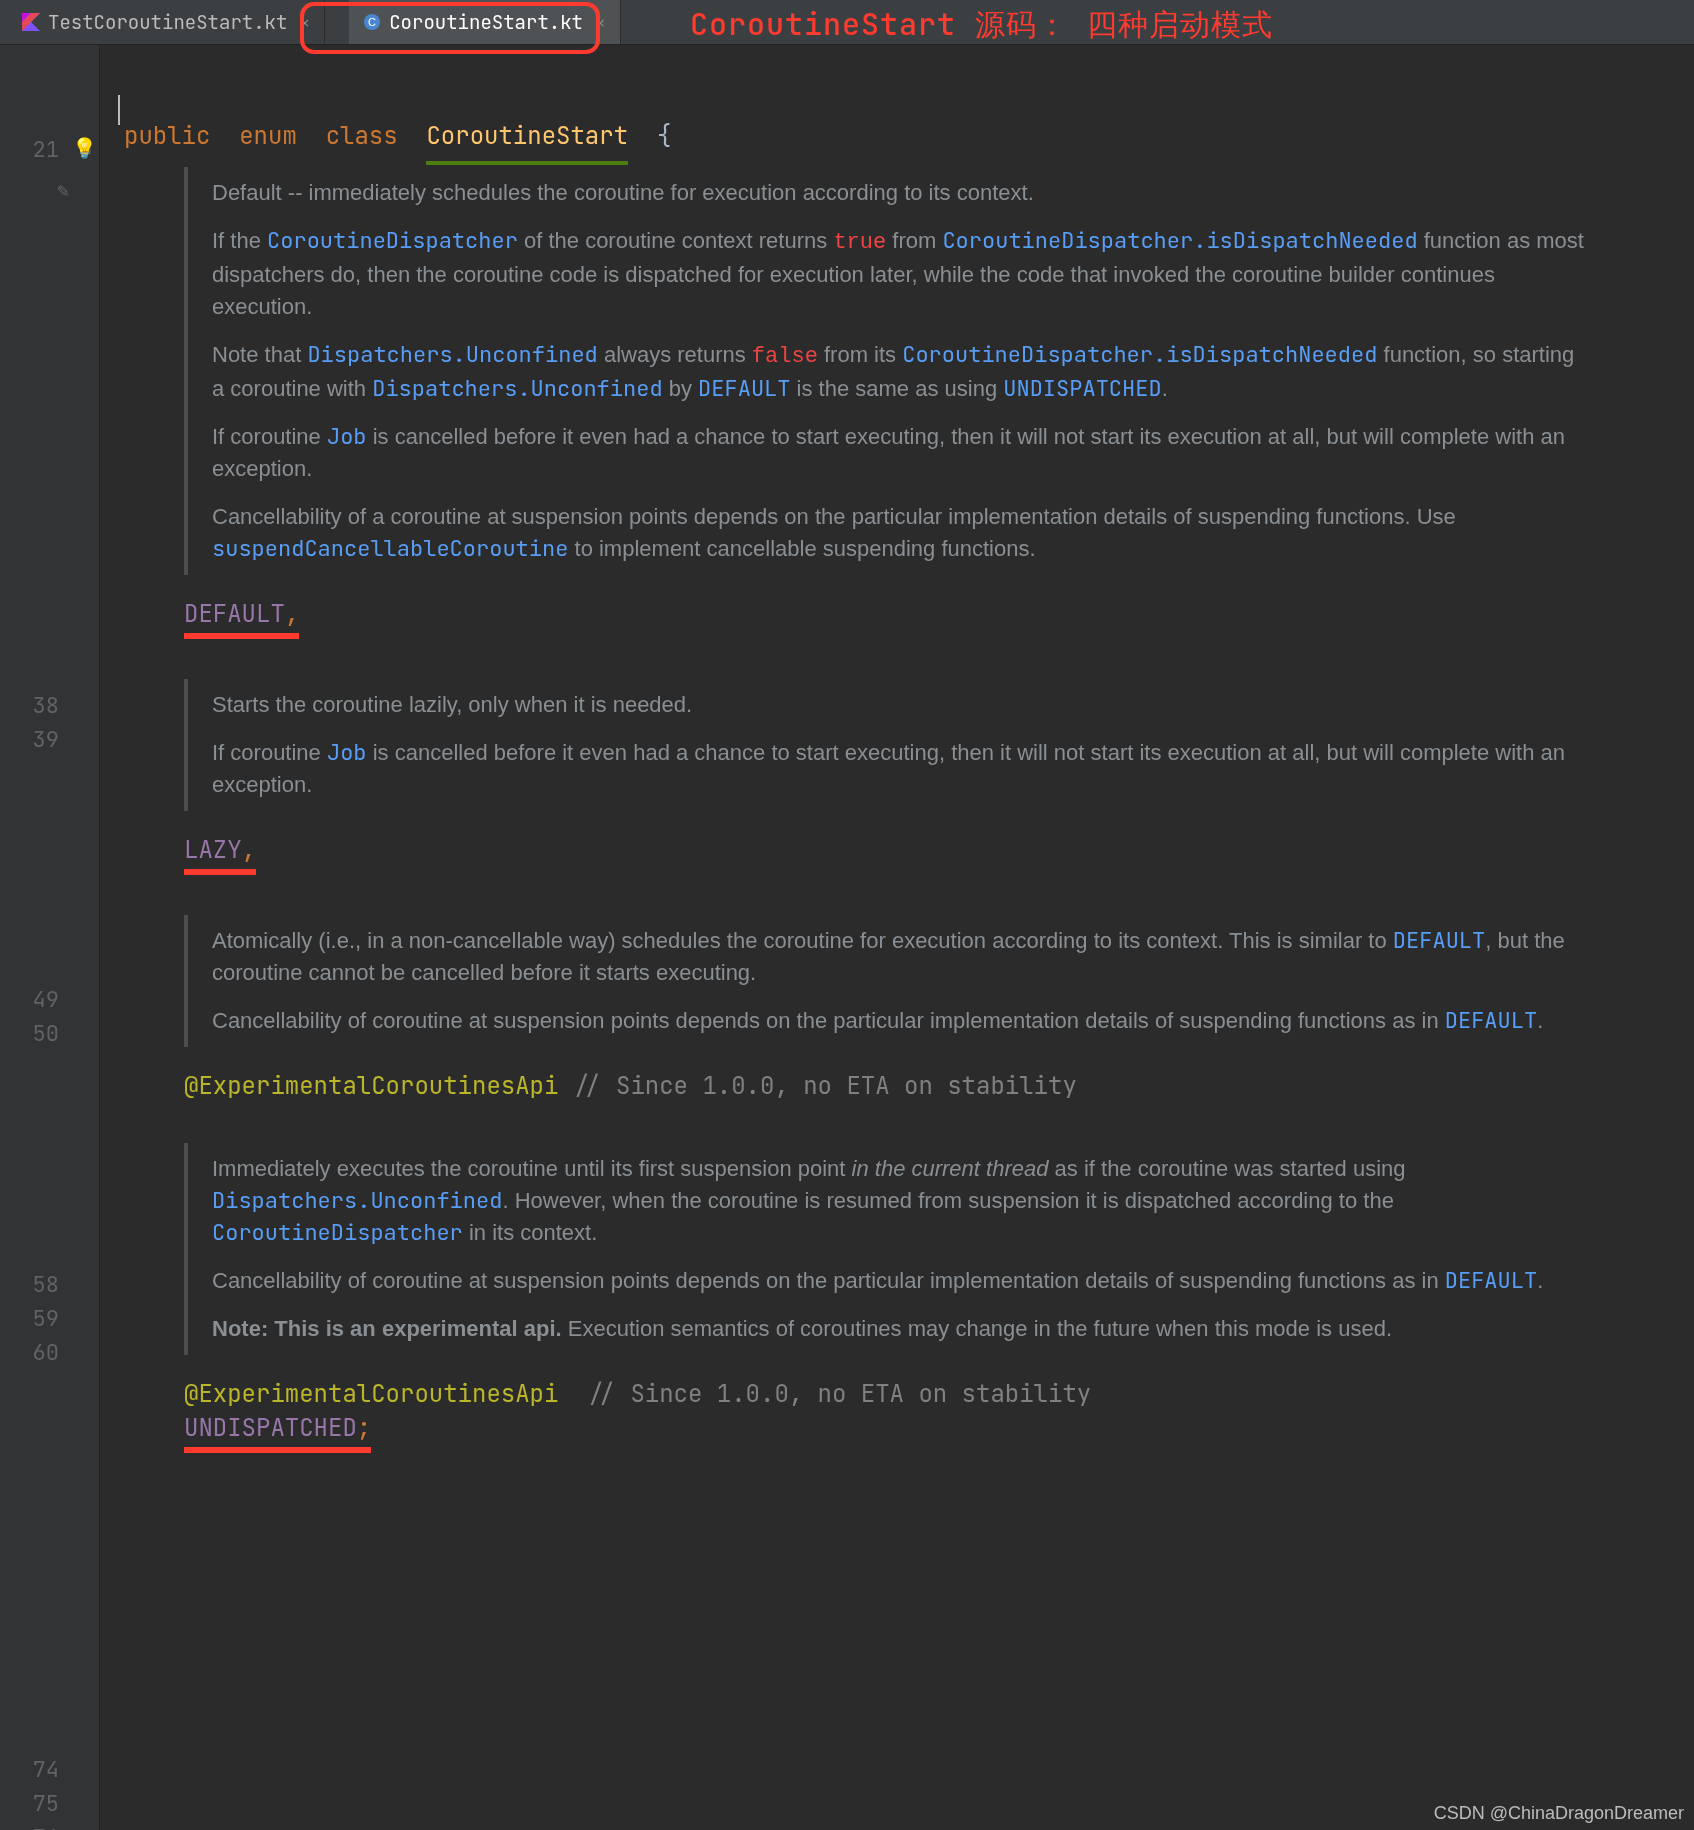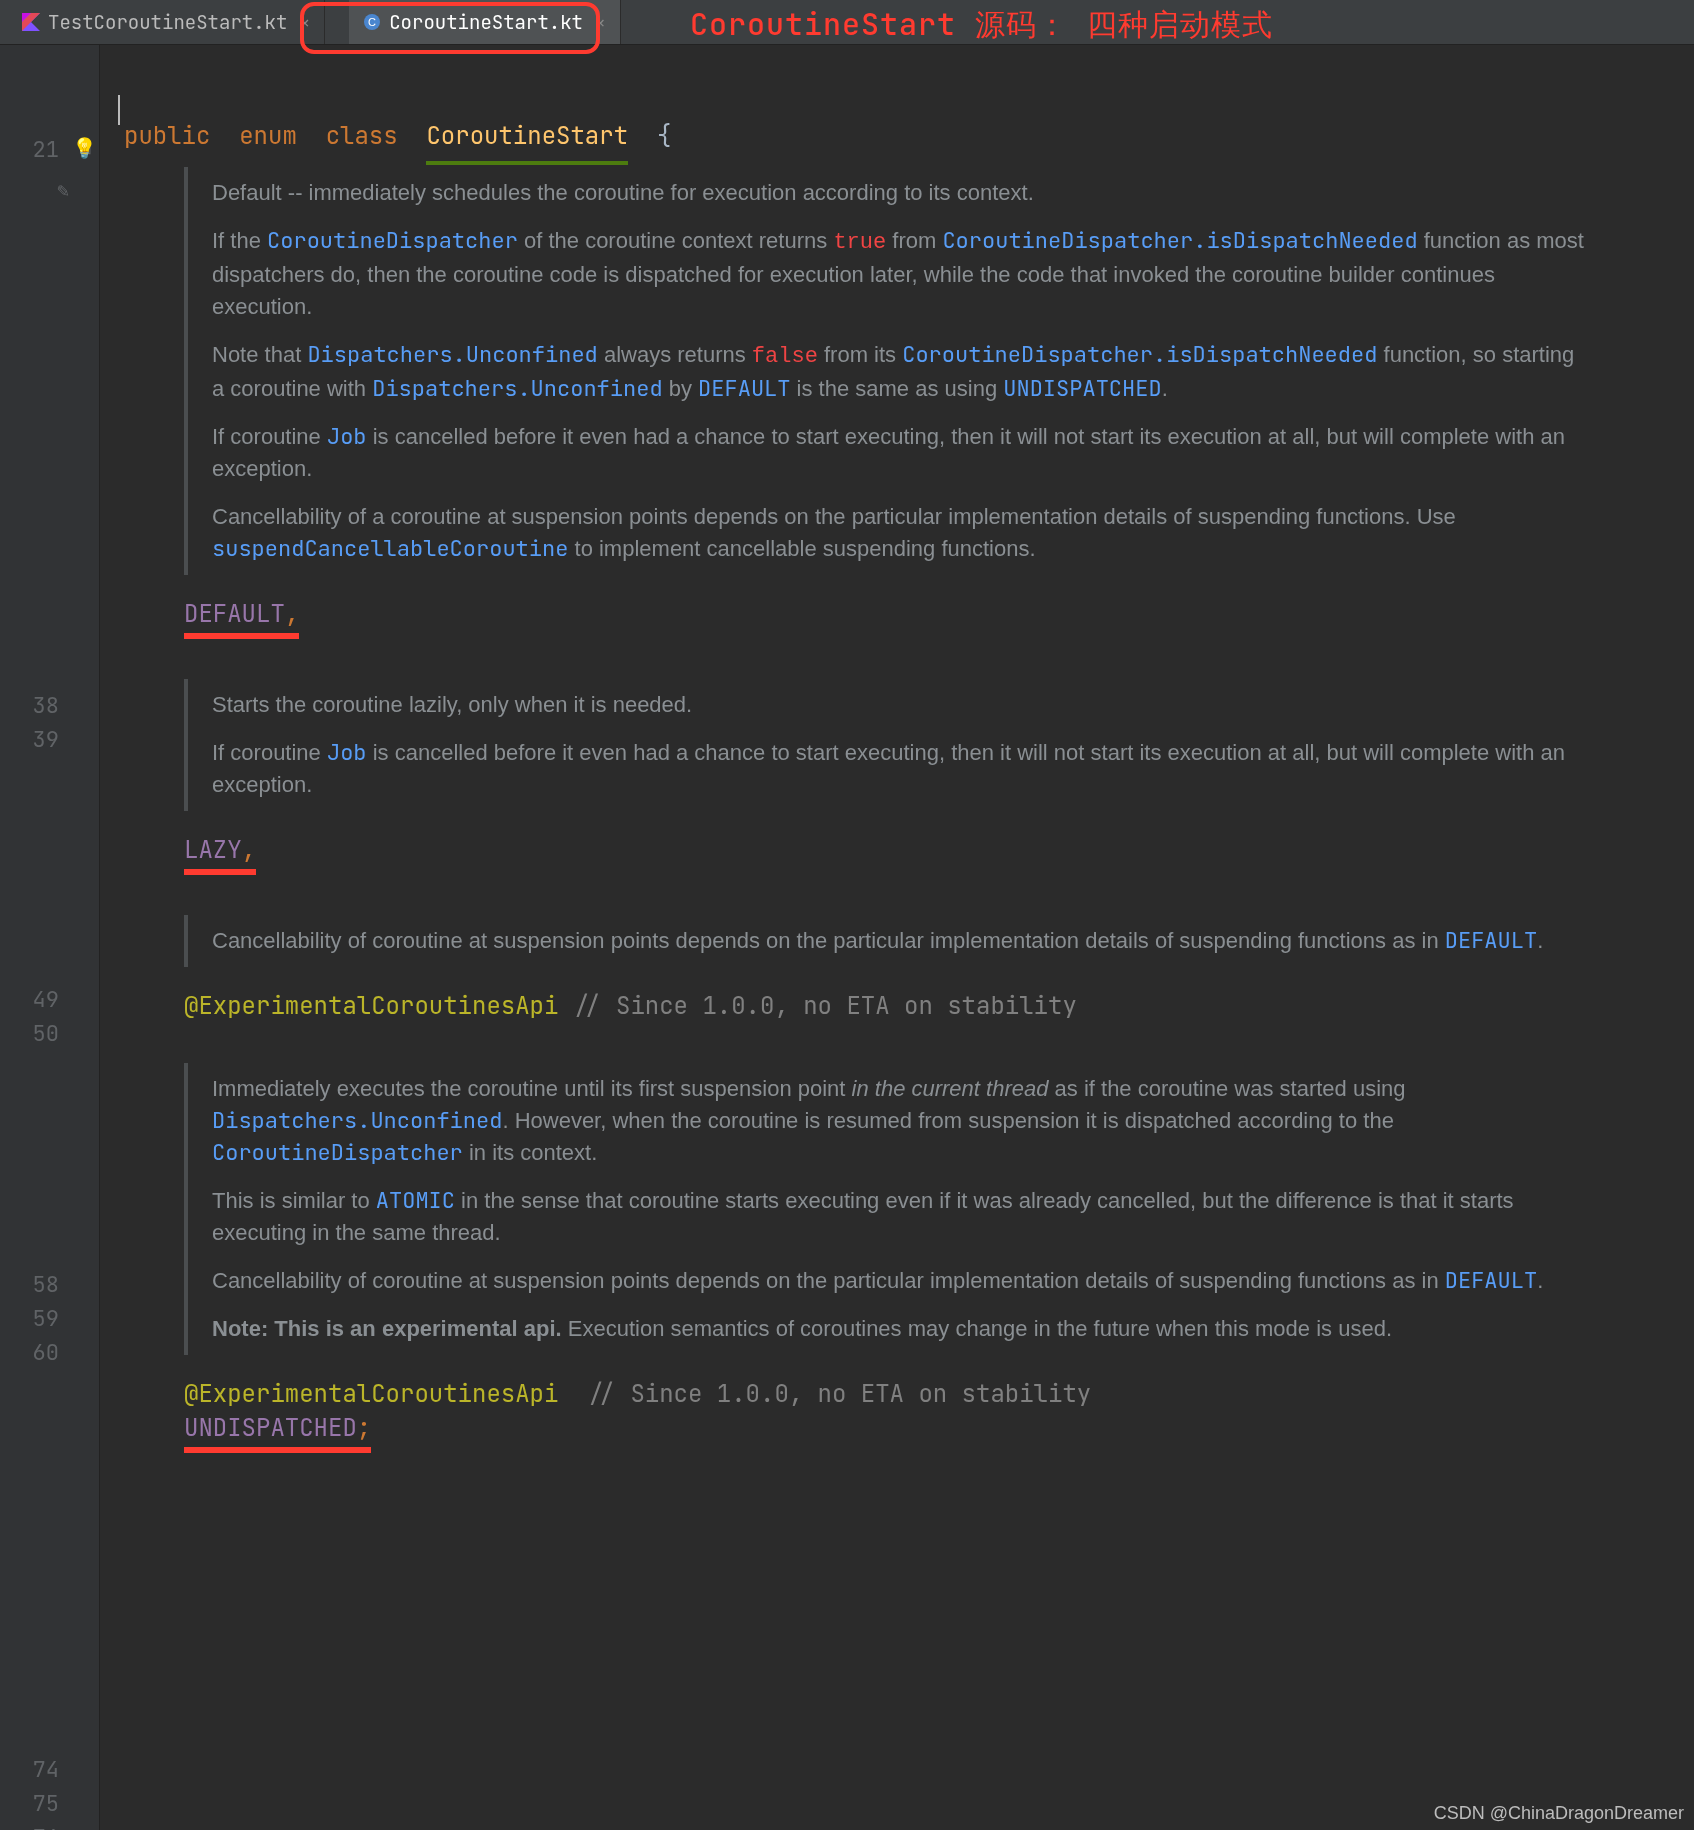--- a/index.html
+++ b/index.html
@@ -105,28 +105,28 @@
       <div class="codeline" style="margin-left:60px;"><span class="ul"><span style="color:#9876aa;">DEFAULT</span><span class="comma">,</span></span></div>
 
       <div class="doc" style="margin-top:40px;">
         <p>Starts the coroutine lazily, only when it is needed.</p>
         <p style="margin-bottom:0"><span>If coroutine </span><span class="link-mono">Job</span><span> is cancelled before it even had a chance to start executing, then it will not start its execution at all, but will complete with an exception.</span></p>
       </div>
 
       <div class="codeline" style="margin-left:60px;"><span class="ul"><span style="color:#9876aa;">LAZY</span><span class="comma">,</span></span></div>
 
       <div class="doc" style="margin-top:40px;">
+        <p><span>Atomically (i.e., in a non-cancellable way) schedules the coroutine for execution according to its context. This is similar to </span><span class="link-mono">DEFAULT</span><span>, but the coroutine cannot be cancelled before it starts executing.</span></p>
         <p style="margin-bottom:0"><span>Cancellability of coroutine at suspension points depends on the particular implementation details of suspending functions as in </span><span class="link-mono">DEFAULT</span><span>.</span></p>
       </div>
 
       <div class="codeline" style="margin-left:60px;"><span class="anno">@ExperimentalCoroutinesApi</span> <span class="cmt">// Since 1.0.0, no ETA on stability</span></div>
 
       <div class="doc" style="margin-top:40px;">
         <p><span>Immediately executes the coroutine until its first suspension point </span><em>in the current thread</em><span> as if the coroutine was started using </span><span class="link-mono">Dispatchers.Unconfined</span><span>. However, when the coroutine is resumed from suspension it is dispatched according to the </span><span class="link-mono">CoroutineDispatcher</span><span> in its context.</span></p>
-        <p><span>This is similar to </span><span class="link-mono">ATOMIC</span><span> in the sense that coroutine starts executing even if it was already cancelled, but the difference is that it starts executing in the same thread.</span></p>
         <p><span>Cancellability of coroutine at suspension points depends on the particular implementation details of suspending functions as in </span><span class="link-mono">DEFAULT</span><span>.</span></p>
         <p style="margin-bottom:0"><b>Note: This is an experimental api.</b><span> Execution semantics of coroutines may change in the future when this mode is used.</span></p>
       </div>
 
       <div class="codeline" style="margin-left:60px;"><span class="anno">@ExperimentalCoroutinesApi</span>  <span class="cmt">// Since 1.0.0, no ETA on stability</span></div>
       <div class="codeline" style="margin-left:60px;"><span class="ul"><span style="color:#9876aa;">UNDISPATCHED</span><span class="comma">;</span></span></div>
 
     </div>
   </div>
 

